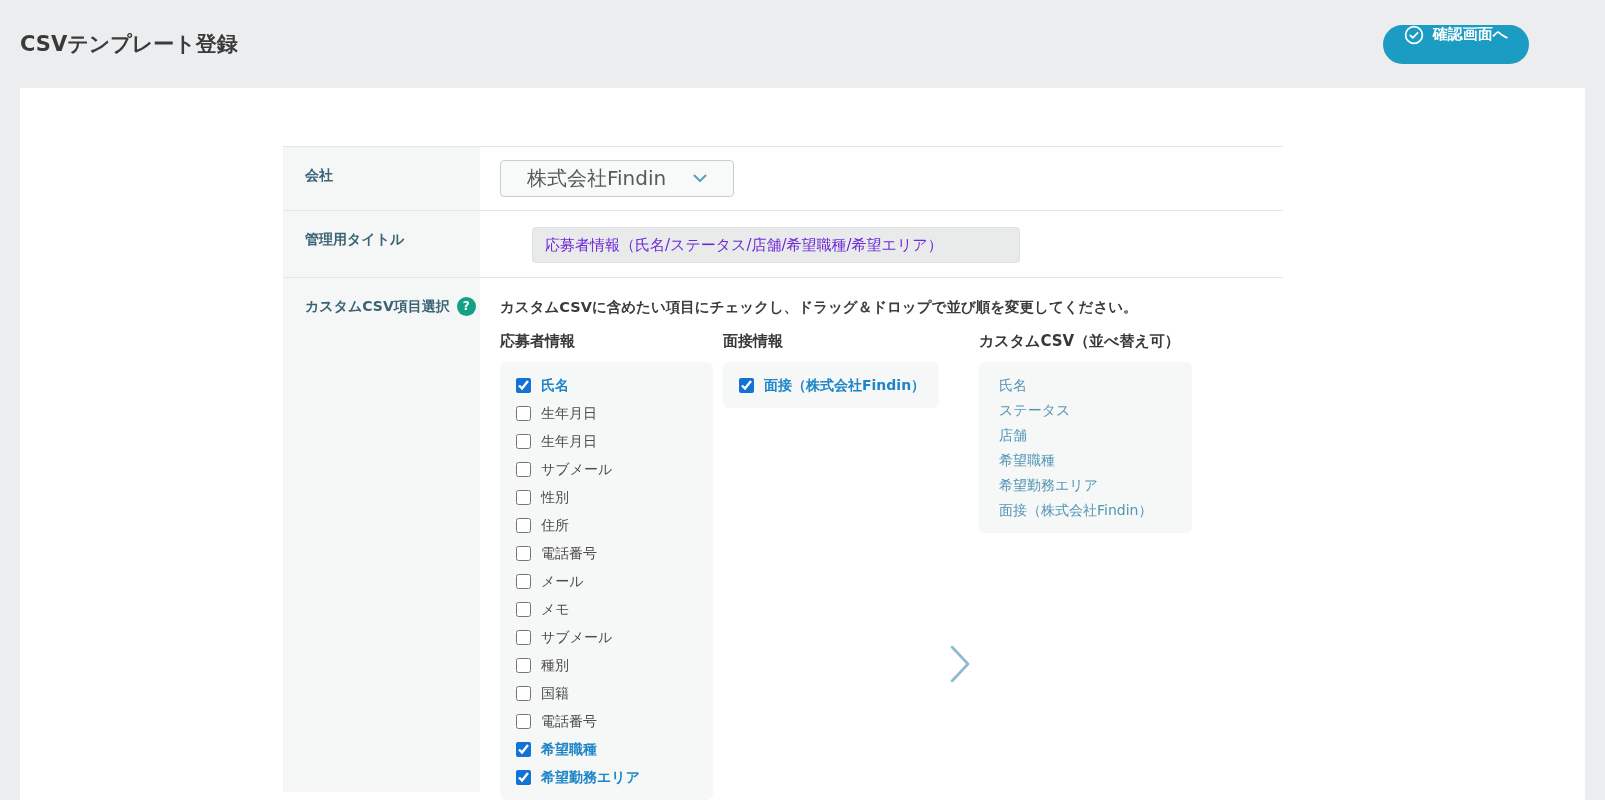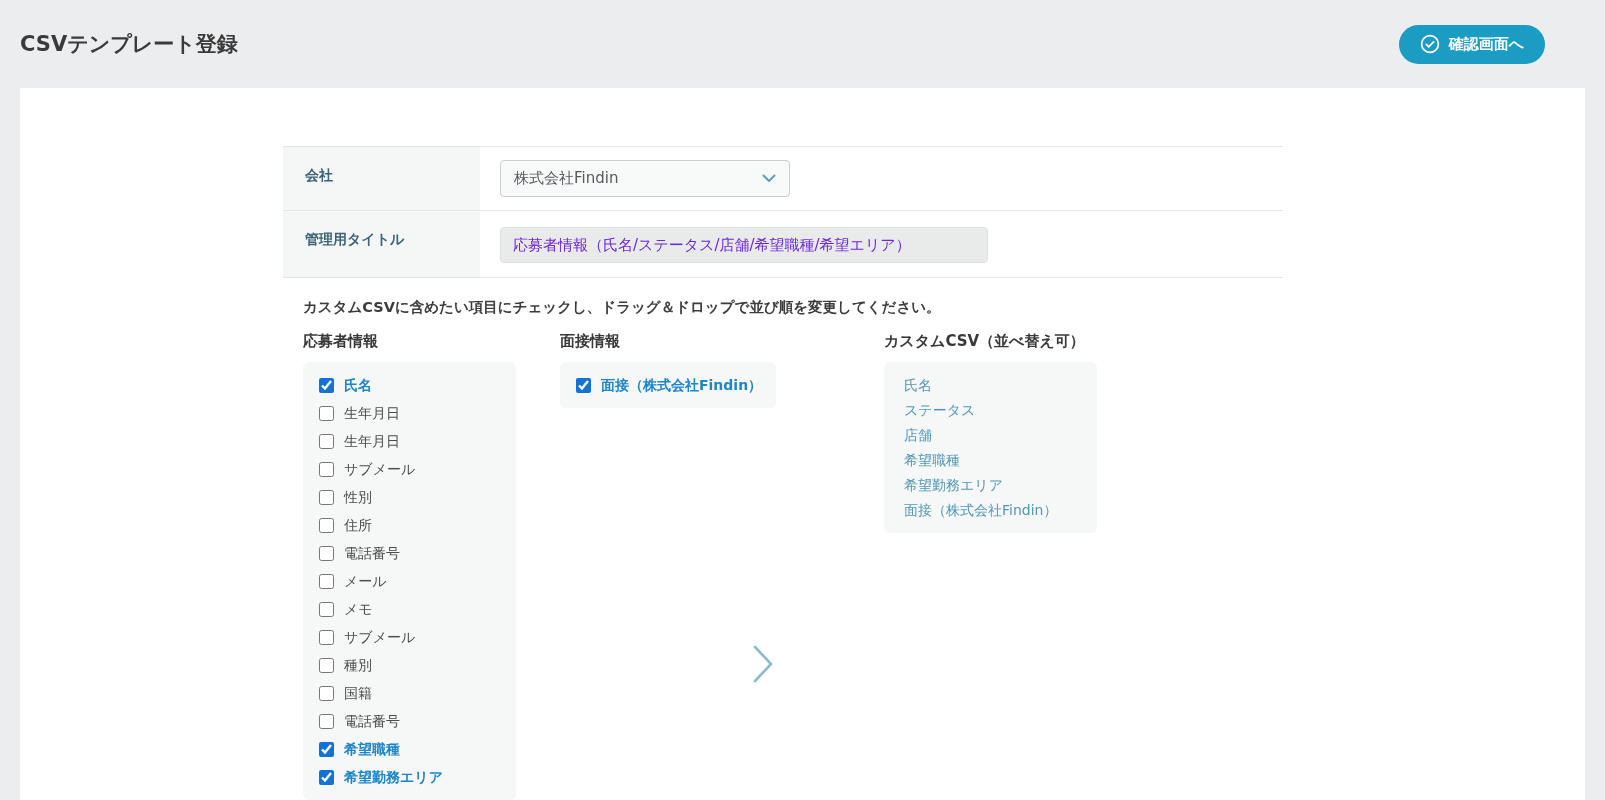--- a/index.html
+++ b/index.html
@@ -4,71 +4,71 @@
 <style>
   * { box-sizing: border-box; margin: 0; padding: 0; }
   html, body {
     width: 1605px; height: 800px; overflow: hidden;
     font-family: "DejaVu Sans", "Liberation Sans", sans-serif;
     background: #ecedee;
   }
   
   .top-bar {
     height: 88px; display: flex; align-items: center;
-    justify-content: space-between; padding: 0 60px 0 20px;
+    justify-content: space-between; padding: 0 76px 0 20px;
     background: #ecedee;
   }
   .page-title { font-size: 21px; font-weight: 600; color: #3a3a3a; }
   .confirm-btn {
-    display: inline-flex; align-items: center; gap: 9px;
+    display: inline-flex; align-items: flex-start; gap: 9px;
     background: #1b9cc3; color: #fff; border: none; cursor: pointer;
     height: 39px; padding: 0 21px; border-radius: 20px;
     font-size: 15px; font-weight: 600;
     font-family: "DejaVu Sans", "Liberation Sans", sans-serif;
   }
   
   .card {
     margin: 0 20px; background: #ffffff; height: 712px;
     overflow: hidden; position: relative;
   }
   .form-table { margin: 58px 0 0 263px; width: 1000px; }
   .form-row { display: flex; border-top: 1px solid #e4e5e6; }
   .row-company { height: 64px; }
-  .row-admin-title { height: 67px; }
+  .row-admin-title { height: 67px; gap: 32px; }
   .row-custom-csv { height: 515px; }
   .label-cell {
     width: 197px; flex: 0 0 197px; background: #f5f6f6;
     padding: 19px 0 0 22px; font-size: 14px; font-weight: bold;
     color: #3a6375; line-height: 19px;
   }
   .content-cell { flex: 1; padding-left: 20px; position: relative; }
   
   .select-box {
-    margin-top: 13px; width: 290px; height: 37px;
+    margin-top: 13px; width: 234px; height: 37px;
     background: #f8f9f9; border: 1px solid #c9ced1; border-radius: 4px;
     display: flex; align-items: center; justify-content: space-between;
-    padding: 0 13px; font-size: 15px; color: #565a5c; cursor: pointer;
+    padding: 0 26px; font-size: 20px; color: #565a5c; cursor: pointer;
   }
   
   .text-input {
     margin-top: 16px; width: 488px; height: 36px;
     background: #e9ebeb; border: 1px solid #dfe1e1; border-radius: 4px;
     padding: 0 12px; font-size: 15px; color: #6d28d9;
     font-family: "DejaVu Sans", "Liberation Sans", sans-serif;
   }
   
   .label-with-help { display: flex; align-items: center; gap: 7px; }
   .help-badge {
     width: 19px; height: 19px; border-radius: 50%; background: #12a182;
     color: #fff; font-size: 12px; font-weight: bold; flex: 0 0 19px;
     display: inline-flex; align-items: center; justify-content: center;
     cursor: pointer;
   }
   .instruction { padding-top: 20px; font-size: 14.5px; color: #3c3c3c; font-weight: bold; }
-  .columns { display: flex; margin-top: 15px; position: relative; gap: 34px; }
+  .columns { display: flex; margin-top: 15px; position: relative; }
   .col { display: flex; flex-direction: column; }
   .col-header { font-size: 15px; font-weight: bold; color: #383838; margin-bottom: 11px; }
   .panel { background: #f6f7f7; border-radius: 6px; }
   .col-applicant { width: 213px; }
   .col-interview { width: 216px; margin-left: 10px; }
   .col-spacer { width: 40px; position: relative; }
   .col-sorted { width: 213px; }
   .panel-applicant { padding: 13px 0 12px 16px; }
   .panel-interview { padding: 13px 0 12px 16px; }
   .panel-sorted { padding: 13px 0 12px 20px; }
@@ -123,20 +123,26 @@
     </div>
 
     <div class="form-row row-admin-title">
       <div class="label-cell">管理用タイトル</div>
       <div class="content-cell">
         <input class="text-input" type="text" value="応募者情報（氏名/ステータス/店舗/希望職種/希望エリア）" style="">
       </div>
     </div>
 
     <div class="form-row row-custom-csv">
+      <div class="label-cell">
+        <span class="label-with-help">
+          <span>カスタムCSV項目選択</span>
+          <span class="help-badge">?</span>
+        </span>
+      </div>
       <div class="content-cell">
         <p class="instruction">カスタムCSVに含めたい項目にチェックし、ドラッグ＆ドロップで並び順を変更してください。</p>
 
         <div class="columns">
 
           <div class="col col-applicant">
             <div class="col-header">応募者情報</div>
             <div class="panel panel-applicant">
 
             <label class="cb-item is-checked">

